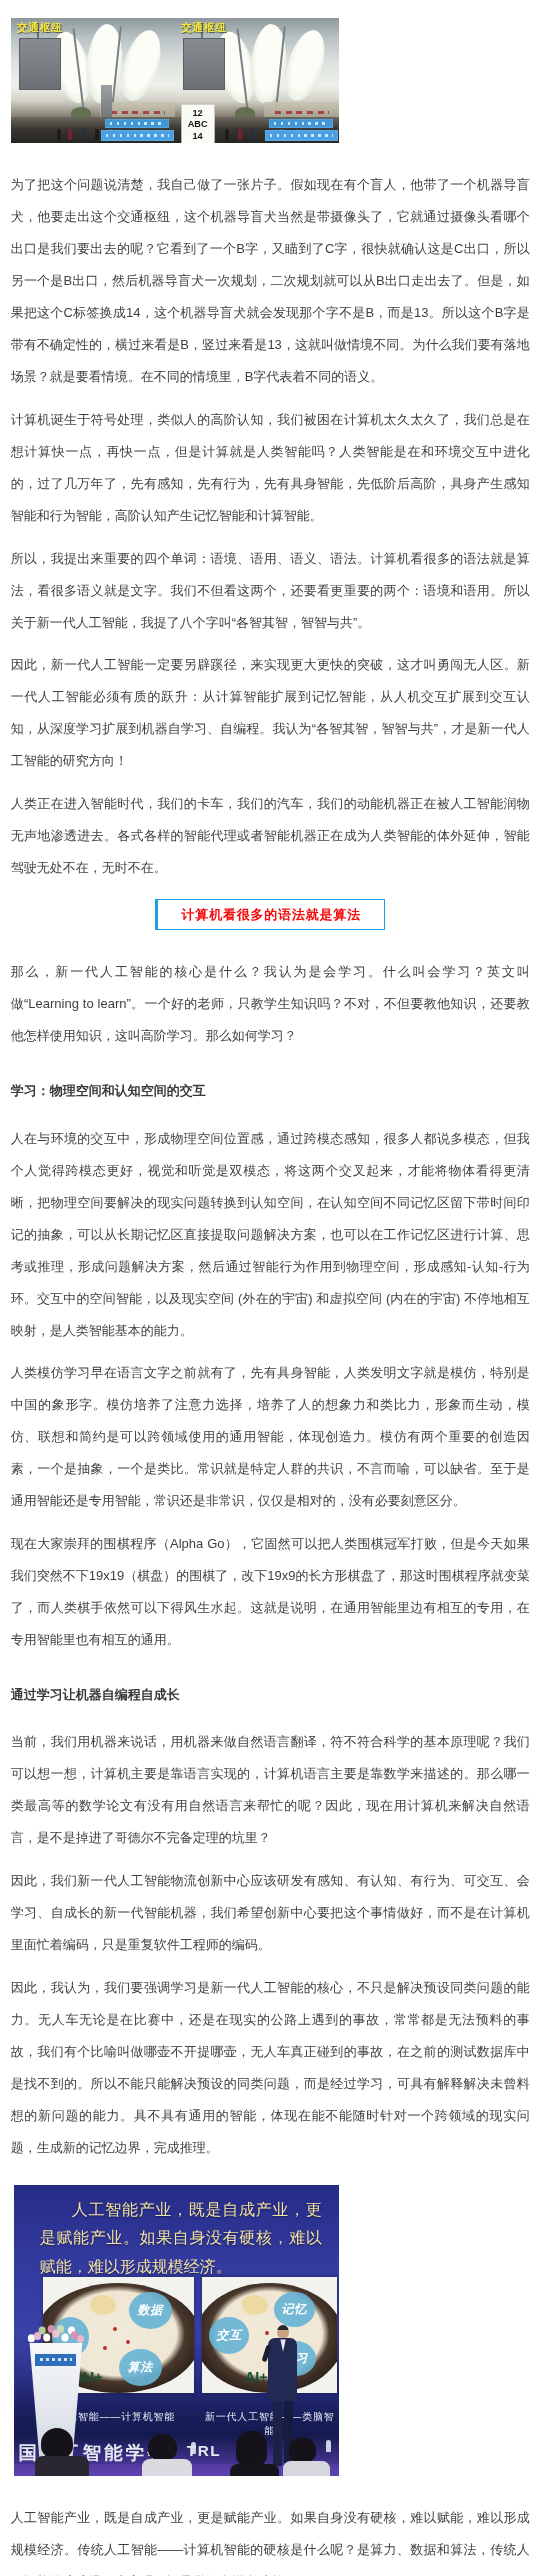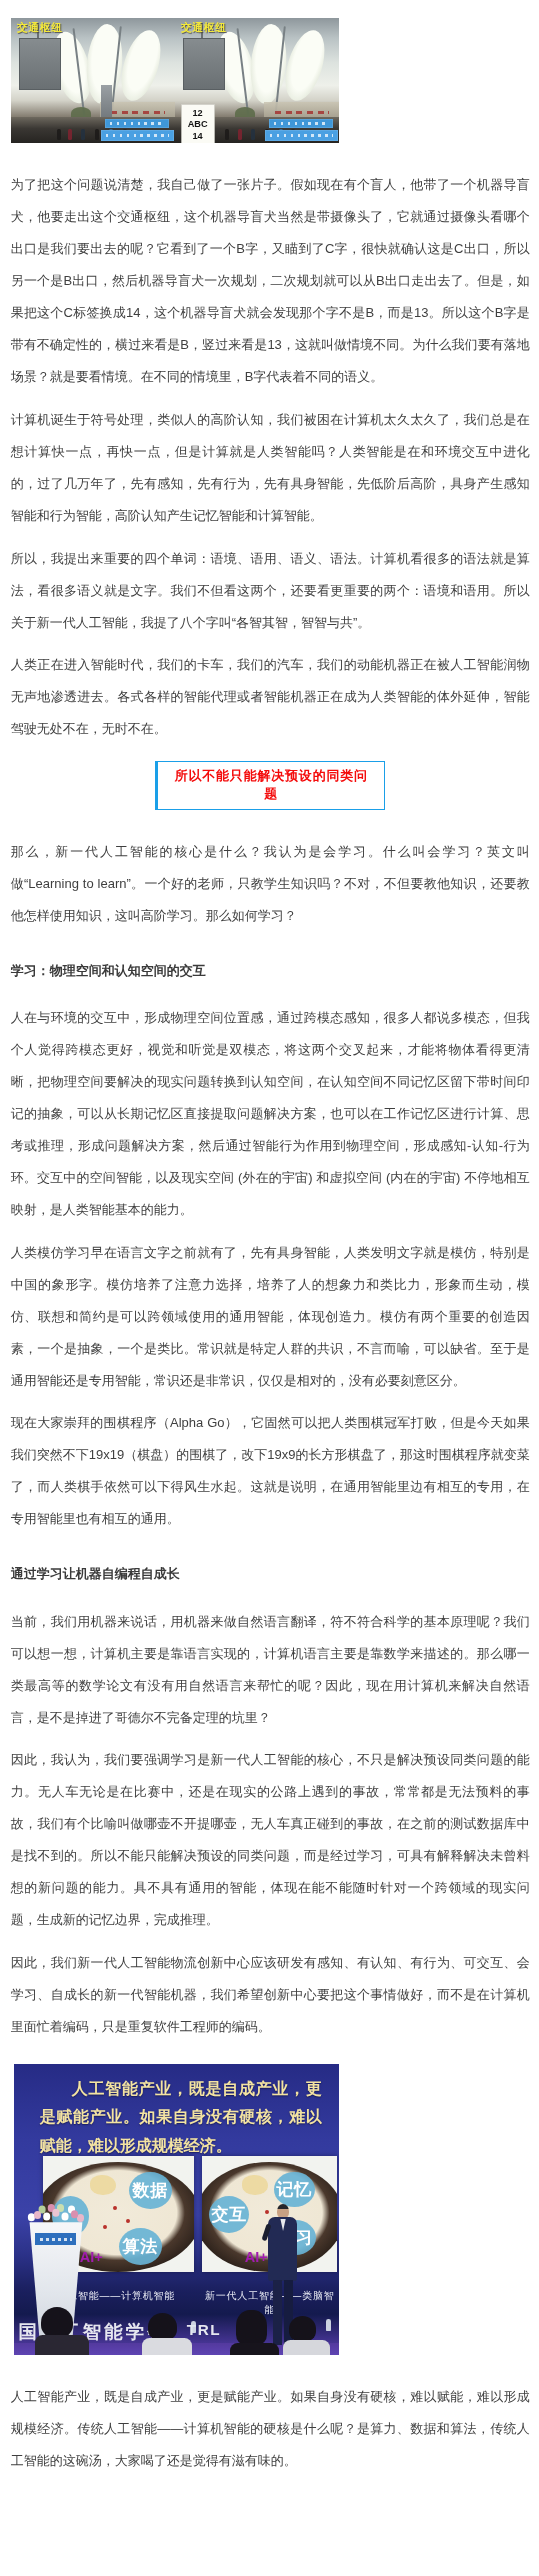--- a/index.html
+++ b/index.html
@@ -34,33 +34,33 @@
             background:repeating-linear-gradient(90deg,rgba(255,255,255,.75) 0 2.3px,transparent 2.3px 6.9px);margin:3.1px 4.6px 0 4.6px;height:3.1px;}
   .exitsign{position:absolute;left:6.1px;bottom:0;width:32px;height:38px;background:#fbfbf5;color:#141414;
             text-align:center;font-weight:bold;font-size:9.2px;line-height:1.25;padding-top:2.3px;box-sizing:border-box;
             box-shadow:0 0 0 0.8px #d8d8d0;}
   .kiosk{position:absolute;width:10.7px;height:35px;bottom:23px;background:linear-gradient(180deg,#9aa0a4,#70767a);}
   .plant{position:absolute;width:20px;height:12.2px;bottom:24.5px;border-radius:50% 50% 0 0;background:#5d6b4a;opacity:.9;}
 
   
   .stage{position:relative;width:325px;height:291px;margin:21.4px 0 26px 3.1px;overflow:hidden;
          background:linear-gradient(180deg,#262b85 0%,#333a9e 26%,#3b42a8 52%,#2b3187 66%,#1a1f5e 78%,#141a4e 86%,#3c2f86 94%,#5a3fae 100%);}
-  .slide-title{position:absolute;left:26px;right:17px;top:10.7px;color:#f3e3a2;font-weight:bold;font-size:16px;
+  .slide-title{position:absolute;left:26px;right:17px;top:10.7px;color:#f3e3a2;font-weight:normal;font-size:16px;
                line-height:1.78;text-align:justify;text-indent:2em;text-shadow:0 0.8px 1.5px rgba(0,0,30,.5);}
   .bowl{position:absolute;top:92px;height:116px;background:#f2f3ef;box-shadow:0 0 4.6px rgba(0,0,20,.4);overflow:hidden;}
   .bowl.left{left:29px;width:151px;}
   .bowl.right{left:188px;width:135px;}
   .pot{position:absolute;left:-5%;top:5%;width:110%;height:95%;border-radius:50%;
        background:radial-gradient(ellipse at 50% 46%,#f1ead9 0%,#efe7d4 50%,#4a382c 57%,#241b16 78%,#2e2722 100%);}
   .goji{position:absolute;width:3.8px;height:3.8px;border-radius:50%;background:#b9322c;}
   .chunk{position:absolute;width:26px;height:20px;border-radius:45% 55% 50% 50%;background:#ecd9a0;opacity:.95;}
   .chip{position:absolute;border-radius:50%;background:rgba(104,179,213,.92);color:#fff;font-weight:bold;
-        display:flex;align-items:center;justify-content:center;font-size:17px;letter-spacing:0.8px;}
+        display:flex;align-items:center;justify-content:center;font-size:12px;letter-spacing:0.8px;font-style:italic;}
   .chip.vert{writing-mode:vertical-rl;}
-  .ai{position:absolute;color:#a21caf;font-weight:bold;font-size:14.5px;}
+  .ai{position:absolute;color:#14532d;font-weight:bold;font-size:14.5px;}
   .caption{position:absolute;top:225px;color:#e9ebf4;font-size:10px;text-align:center;letter-spacing:0.8px;}
   .caption.left{left:23px;width:158px;}
   .caption.right{left:187px;width:138px;}
   .backdrop-txt{position:absolute;color:rgba(245,246,250,.92);font-weight:bold;}
   .bd-left{left:4.6px;top:255px;font-size:18.4px;letter-spacing:3.1px;}
   .bd-right{left:173px;top:257px;font-size:15.3px;letter-spacing:1.5px;}
   .podium{position:absolute;left:12.2px;top:158px;width:60px;height:127px;z-index:6;
           background:linear-gradient(180deg,#f6f7f9,#e2e6ec 55%,#ccd2db);clip-path:polygon(6% 0,94% 0,76% 100%,24% 100%);}
   .podium-panel{position:absolute;left:9.2px;top:10.7px;width:41px;height:12.2px;background:#2e6fbd;}
   .podium-panel i{display:block;height:3.1px;margin:4.6px 4.6px 0 4.6px;
@@ -149,36 +149,37 @@
           <div>ABC</div>
           <div>14</div>
         </div>
         <div class="tag">交通枢纽</div>
       </div>
     </figure>
 
     <p class="body">为了把这个问题说清楚，我自己做了一张片子。假如现在有个盲人，他带了一个机器导盲犬，他要走出这个交通枢纽，这个机器导盲犬当然是带摄像头了，它就通过摄像头看哪个出口是我们要出去的呢？它看到了一个B字，又瞄到了C字，很快就确认这是C出口，所以另一个是B出口，然后机器导盲犬一次规划，二次规划就可以从B出口走出去了。但是，如果把这个C标签换成14，这个机器导盲犬就会发现那个字不是B，而是13。所以这个B字是带有不确定性的，横过来看是B，竖过来看是13，这就叫做情境不同。为什么我们要有落地场景？就是要看情境。在不同的情境里，B字代表着不同的语义。</p>
     <p class="body">计算机诞生于符号处理，类似人的高阶认知，我们被困在计算机太久太久了，我们总是在想计算快一点，再快一点，但是计算就是人类智能吗？人类智能是在和环境交互中进化的，过了几万年了，先有感知，先有行为，先有具身智能，先低阶后高阶，具身产生感知智能和行为智能，高阶认知产生记忆智能和计算智能。</p>
     <p class="body">所以，我提出来重要的四个单词：语境、语用、语义、语法。计算机看很多的语法就是算法，看很多语义就是文字。我们不但看这两个，还要看更重要的两个：语境和语用。所以关于新一代人工智能，我提了八个字叫“各智其智，智智与共”。</p>
+    <p class="body">因此，新一代人工智能一定要另辟蹊径，来实现更大更快的突破，这才叫勇闯无人区。新一代人工智能必须有质的跃升：从计算智能扩展到记忆智能，从人机交互扩展到交互认知，从深度学习扩展到机器自学习、自编程。我认为“各智其智，智智与共”，才是新一代人工智能的研究方向！</p>
     <p class="body">人类正在进入智能时代，我们的卡车，我们的汽车，我们的动能机器正在被人工智能润物无声地渗透进去。各式各样的智能代理或者智能机器正在成为人类智能的体外延伸，智能驾驶无处不在，无时不在。</p>
 
-    <div class="callout">所以不能只能解决预设的同类问题</div>
+    <div class="callout">计算机看很多的语法就是算法</div>
 
     <p class="body">那么，新一代人工智能的核心是什么？我认为是会学习。什么叫会学习？英文叫做“Learning to learn”。一个好的老师，只教学生知识吗？不对，不但要教他知识，还要教他怎样使用知识，这叫高阶学习。那么如何学习？</p>
 
     <h3 class="sec">学习：物理空间和认知空间的交互</h3>
     <p class="body">人在与环境的交互中，形成物理空间位置感，通过跨模态感知，很多人都说多模态，但我个人觉得跨模态更好，视觉和听觉是双模态，将这两个交叉起来，才能将物体看得更清晰，把物理空间要解决的现实问题转换到认知空间，在认知空间不同记忆区留下带时间印记的抽象，可以从长期记忆区直接提取问题解决方案，也可以在工作记忆区进行计算、思考或推理，形成问题解决方案，然后通过智能行为作用到物理空间，形成感知-认知-行为环。交互中的空间智能，以及现实空间 (外在的宇宙) 和虚拟空间 (内在的宇宙) 不停地相互映射，是人类智能基本的能力。</p>
 
     <p class="body">人类模仿学习早在语言文字之前就有了，先有具身智能，人类发明文字就是模仿，特别是中国的象形字。模仿培养了注意力选择，培养了人的想象力和类比力，形象而生动，模仿、联想和简约是可以跨领域使用的通用智能，体现创造力。模仿有两个重要的创造因素，一个是抽象，一个是类比。常识就是特定人群的共识，不言而喻，可以缺省。至于是通用智能还是专用智能，常识还是非常识，仅仅是相对的，没有必要刻意区分。</p>
     <p class="body">现在大家崇拜的围棋程序（Alpha Go），它固然可以把人类围棋冠军打败，但是今天如果我们突然不下19x19（棋盘）的围棋了，改下19x9的长方形棋盘了，那这时围棋程序就变菜了，而人类棋手依然可以下得风生水起。这就是说明，在通用智能里边有相互的专用，在专用智能里也有相互的通用。</p>
 
     <h3 class="sec">通过学习让机器自编程自成长</h3>
     <p class="body">当前，我们用机器来说话，用机器来做自然语言翻译，符不符合科学的基本原理呢？我们可以想一想，计算机主要是靠语言实现的，计算机语言主要是靠数学来描述的。那么哪一类最高等的数学论文有没有用自然语言来帮忙的呢？因此，现在用计算机来解决自然语言，是不是掉进了哥德尔不完备定理的坑里？</p>
+    <p class="body">因此，我们新一代人工智能物流创新中心应该研发有感知、有认知、有行为、可交互、会学习、自成长的新一代智能机器，我们希望创新中心要把这个事情做好，而不是在计算机里面忙着编码，只是重复软件工程师的编码。</p>
     <p class="body">因此，我认为，我们要强调学习是新一代人工智能的核心，不只是解决预设同类问题的能力。无人车无论是在比赛中，还是在现实的公路上遇到的事故，常常都是无法预料的事故，我们有个比喻叫做哪壶不开提哪壶，无人车真正碰到的事故，在之前的测试数据库中是找不到的。所以不能只能解决预设的同类问题，而是经过学习，可具有解释解决未曾料想的新问题的能力。具不具有通用的智能，体现在能不能随时针对一个跨领域的现实问题，生成新的记忆边界，完成推理。</p>
-    <p class="body">因此，我们新一代人工智能物流创新中心应该研发有感知、有认知、有行为、可交互、会学习、自成长的新一代智能机器，我们希望创新中心要把这个事情做好，而不是在计算机里面忙着编码，只是重复软件工程师的编码。</p>
 
     <figure class="stage">
       <div class="slide-title">人工智能产业，既是自成产业，更是赋能产业。如果自身没有硬核，难以赋能，难以形成规模经济。</div>
 
       <div class="bowl left">
         <div class="pot"></div>
         <div class="chunk" style="left:47px;top:18.4px;"></div>
         <span class="goji" style="left:70px;top:50px;"></span>
         <span class="goji" style="left:83px;top:63px;"></span>
         <span class="goji" style="left:60px;top:69px;"></span>

